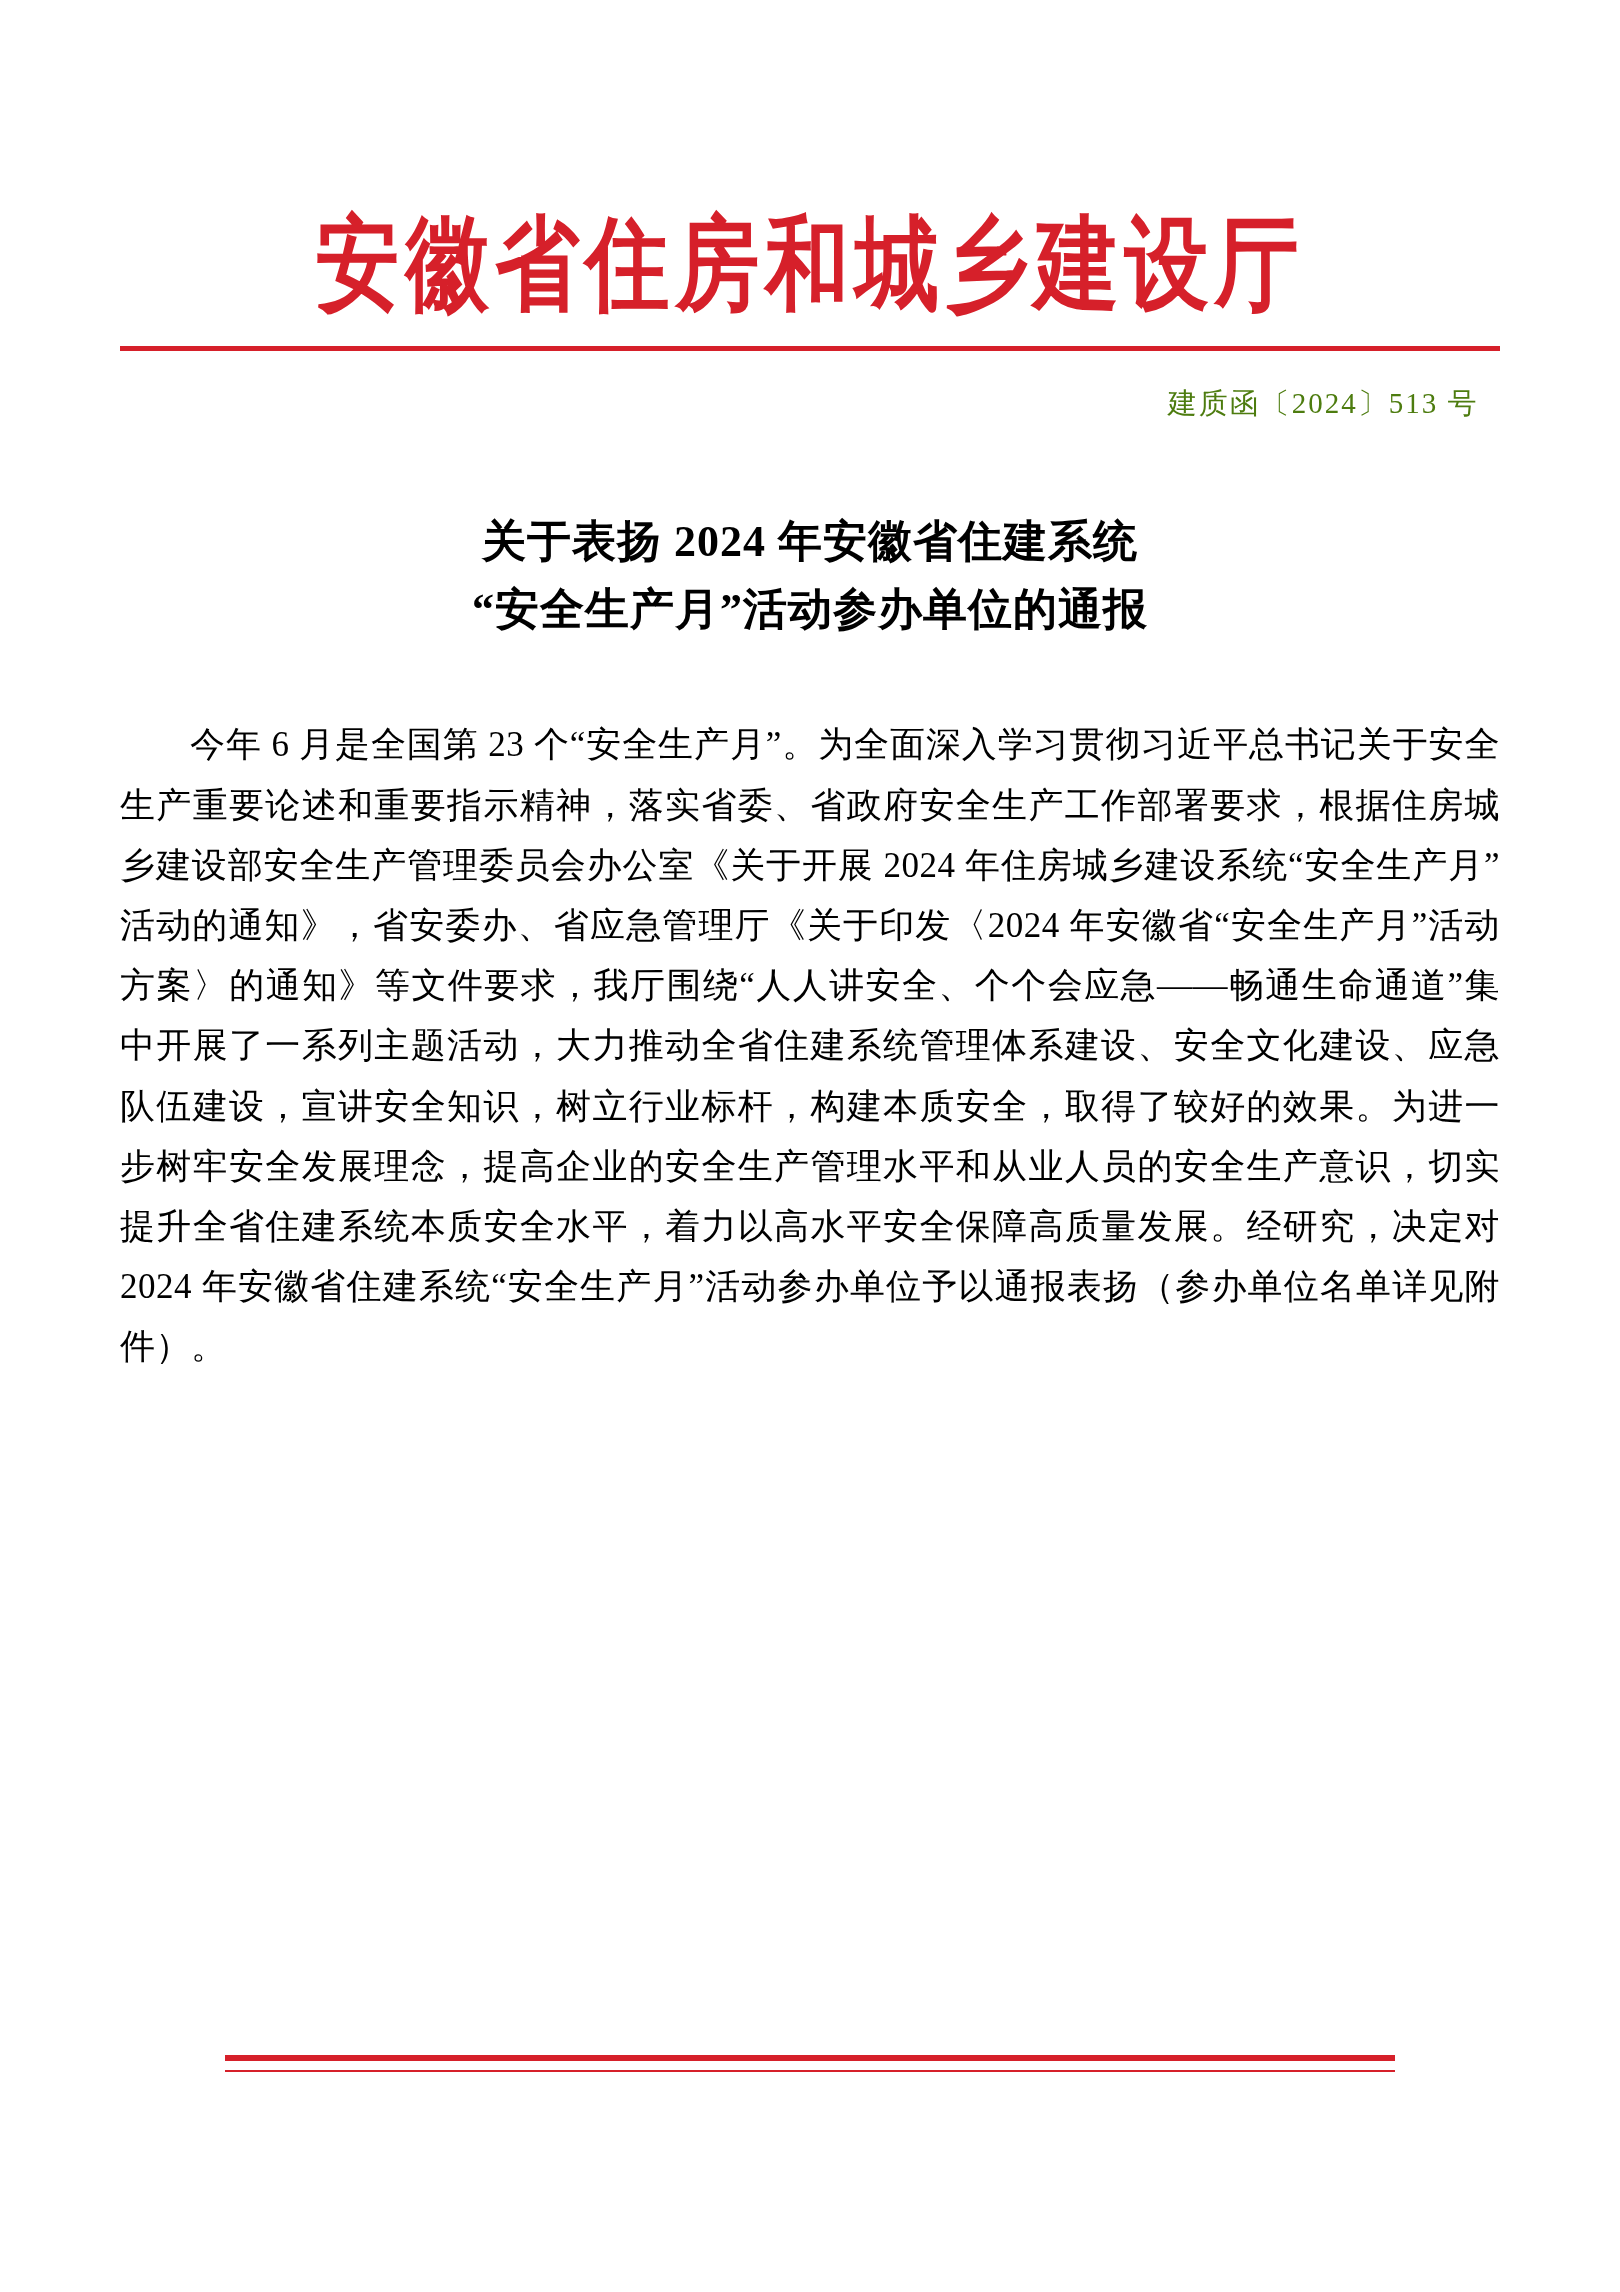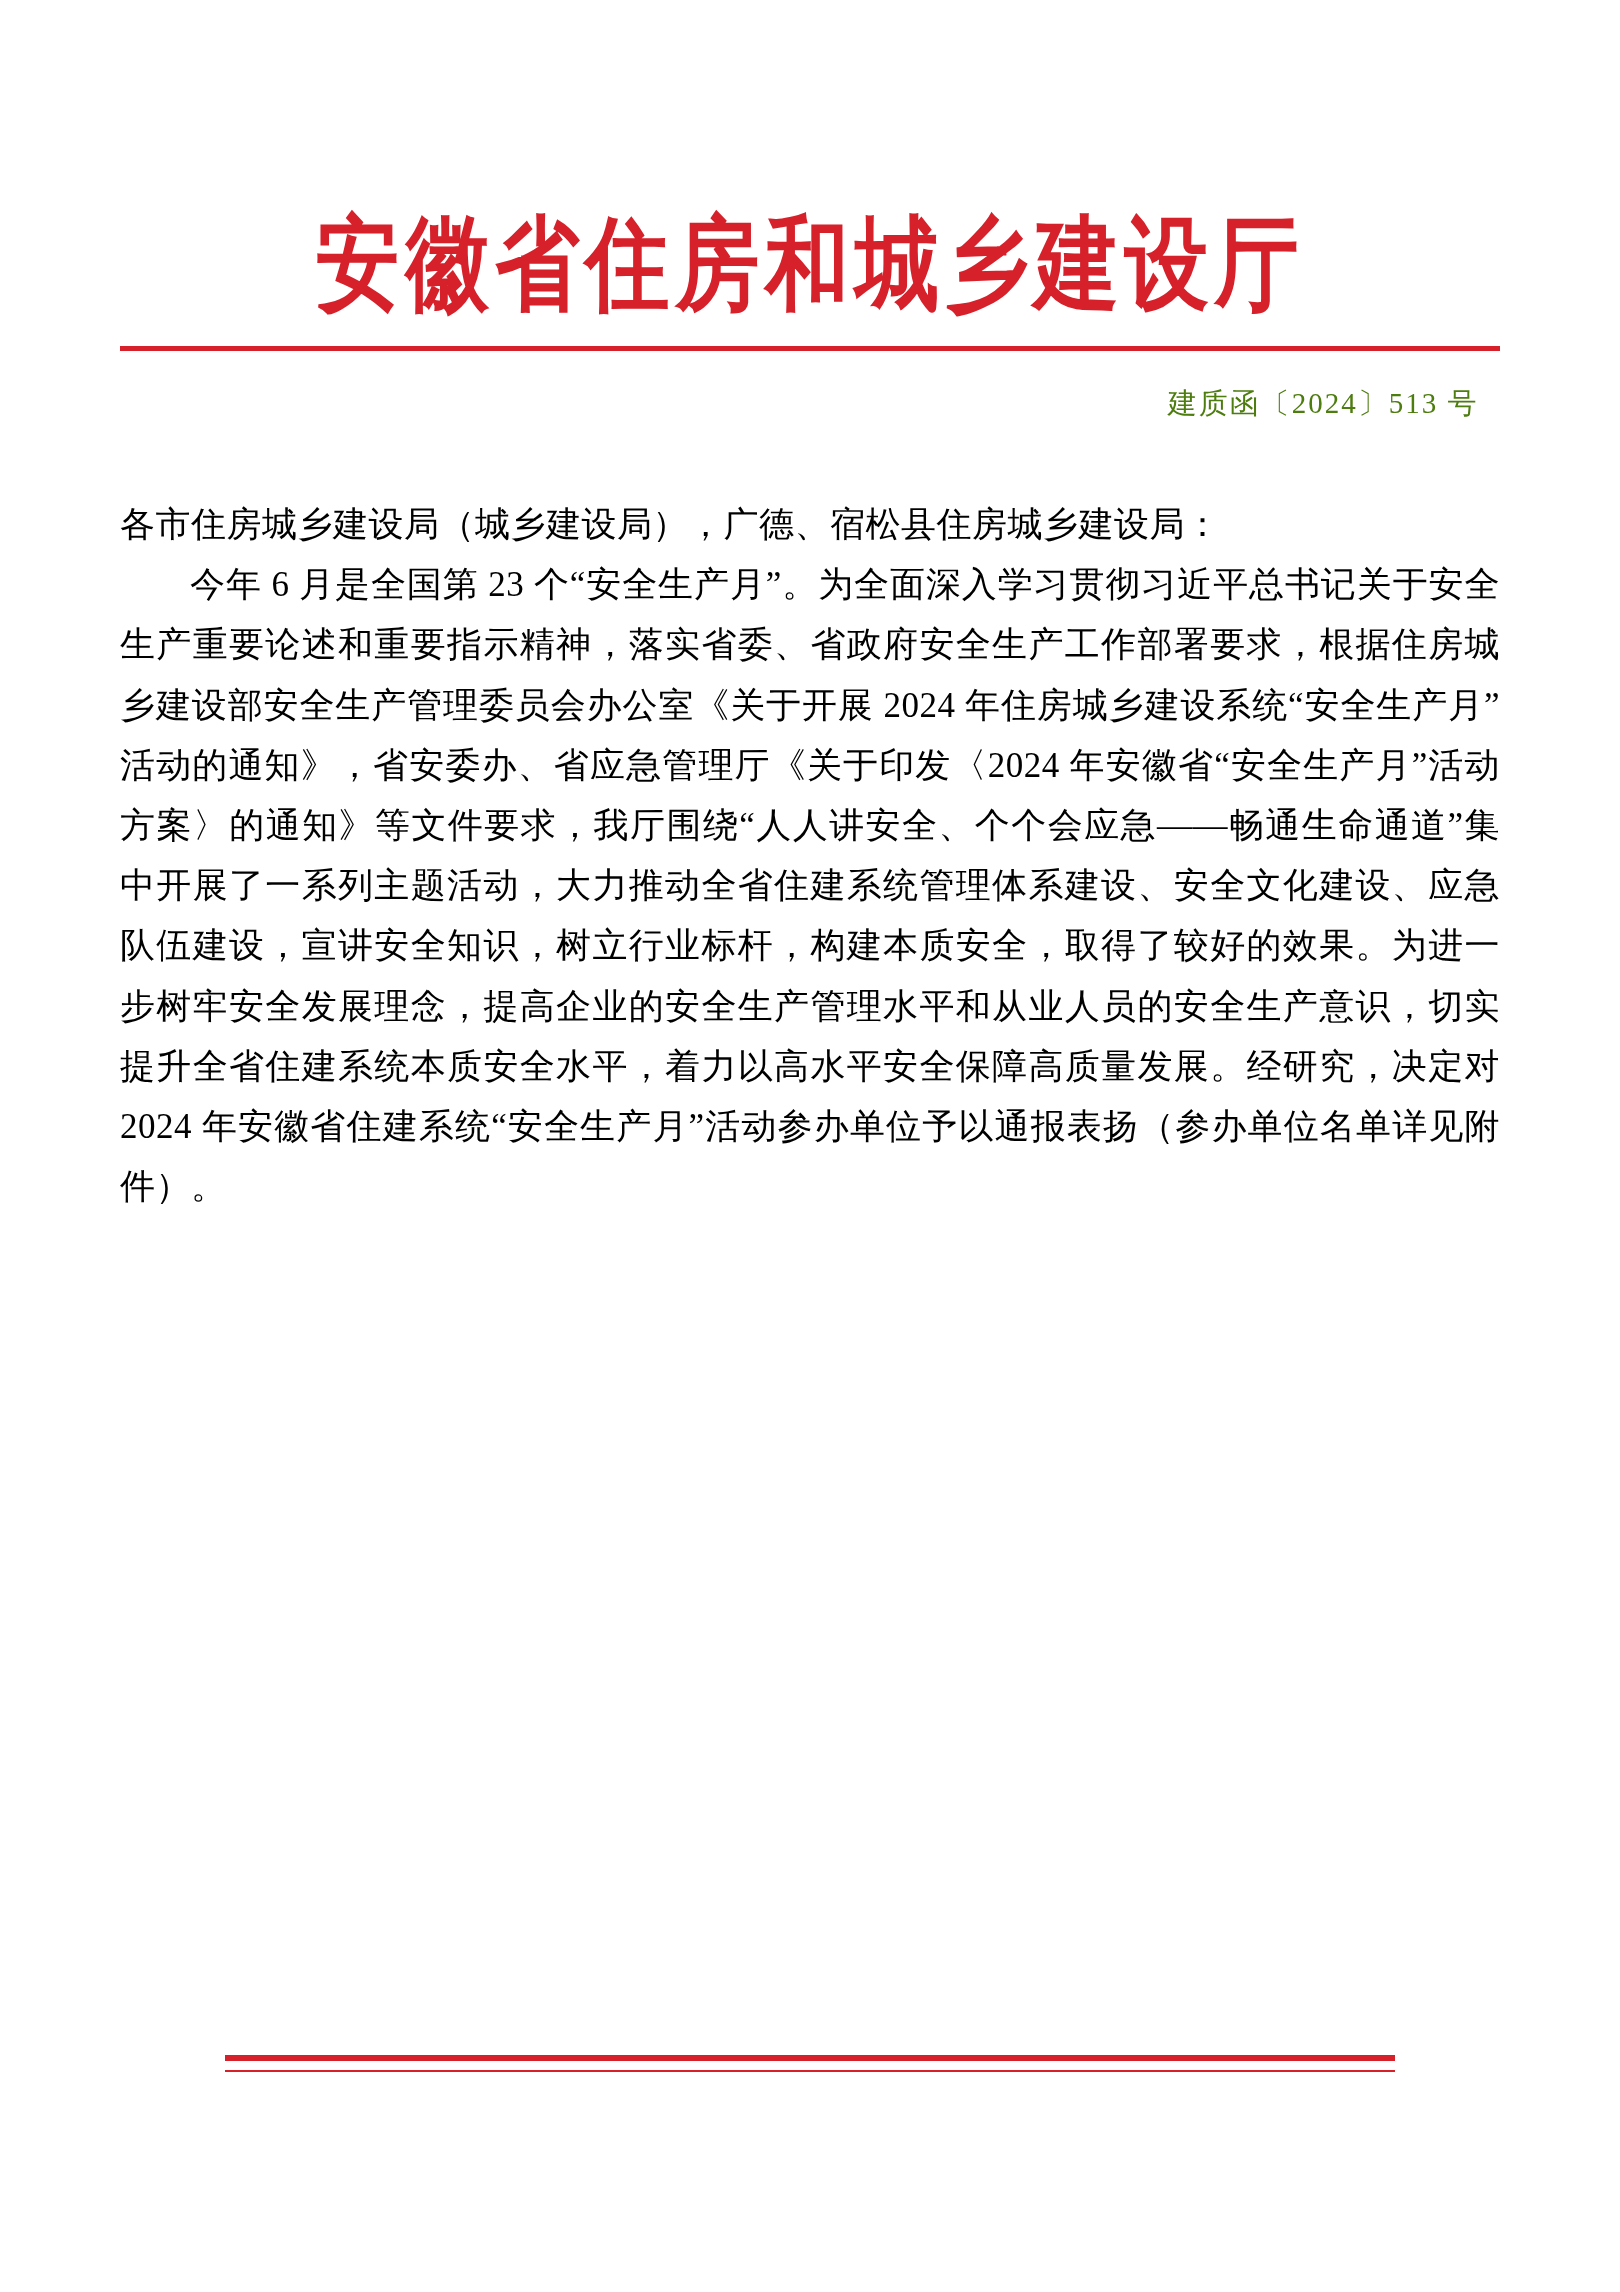--- a/index.html
+++ b/index.html
@@ -116,23 +116,26 @@
 <div class="page">
 
   <div class="masthead">
     <div class="masthead-title">安徽省住房和城乡建设厅</div>
   </div>
 
   <div class="masthead-rule"></div>
 
   <div class="doc-number">建质函〔2024〕513 号</div>
 
+  <div class="doc-title">
+    <span class="line">关于表扬 2024 年安徽省住建系统</span>
+    <span class="line">“安全生产月”活动参办单位的通报</span>
+  </div>
 
   <div class="body-text">
-    <p>各市住房城乡建设局（城乡建设局），广德、宿松县住房城乡建设局：</p>
     <p class="indent">今年 6 月是全国第 23 个“安全生产月”。为全面深入学习贯彻习近平总书记关于安全生产重要论述和重要指示精神，落实省委、省政府安全生产工作部署要求，根据住房城乡建设部安全生产管理委员会办公室《关于开展 2024 年住房城乡建设系统“安全生产月”活动的通知》，省安委办、省应急管理厅《关于印发〈2024 年安徽省“安全生产月”活动方案〉的通知》等文件要求，我厅围绕“人人讲安全、个个会应急——畅通生命通道”集中开展了一系列主题活动，大力推动全省住建系统管理体系建设、安全文化建设、应急队伍建设，宣讲安全知识，树立行业标杆，构建本质安全，取得了较好的效果。为进一步树牢安全发展理念，提高企业的安全生产管理水平和从业人员的安全生产意识，切实提升全省住建系统本质安全水平，着力以高水平安全保障高质量发展。经研究，决定对 2024 年安徽省住建系统“安全生产月”活动参办单位予以通报表扬（参办单位名单详见附件）。</p>
   </div>
 
   <div class="footer-rules">
     <div class="footer-rule-thick"></div>
     <div class="footer-rule-thin"></div>
   </div>
 
 </div>
 

